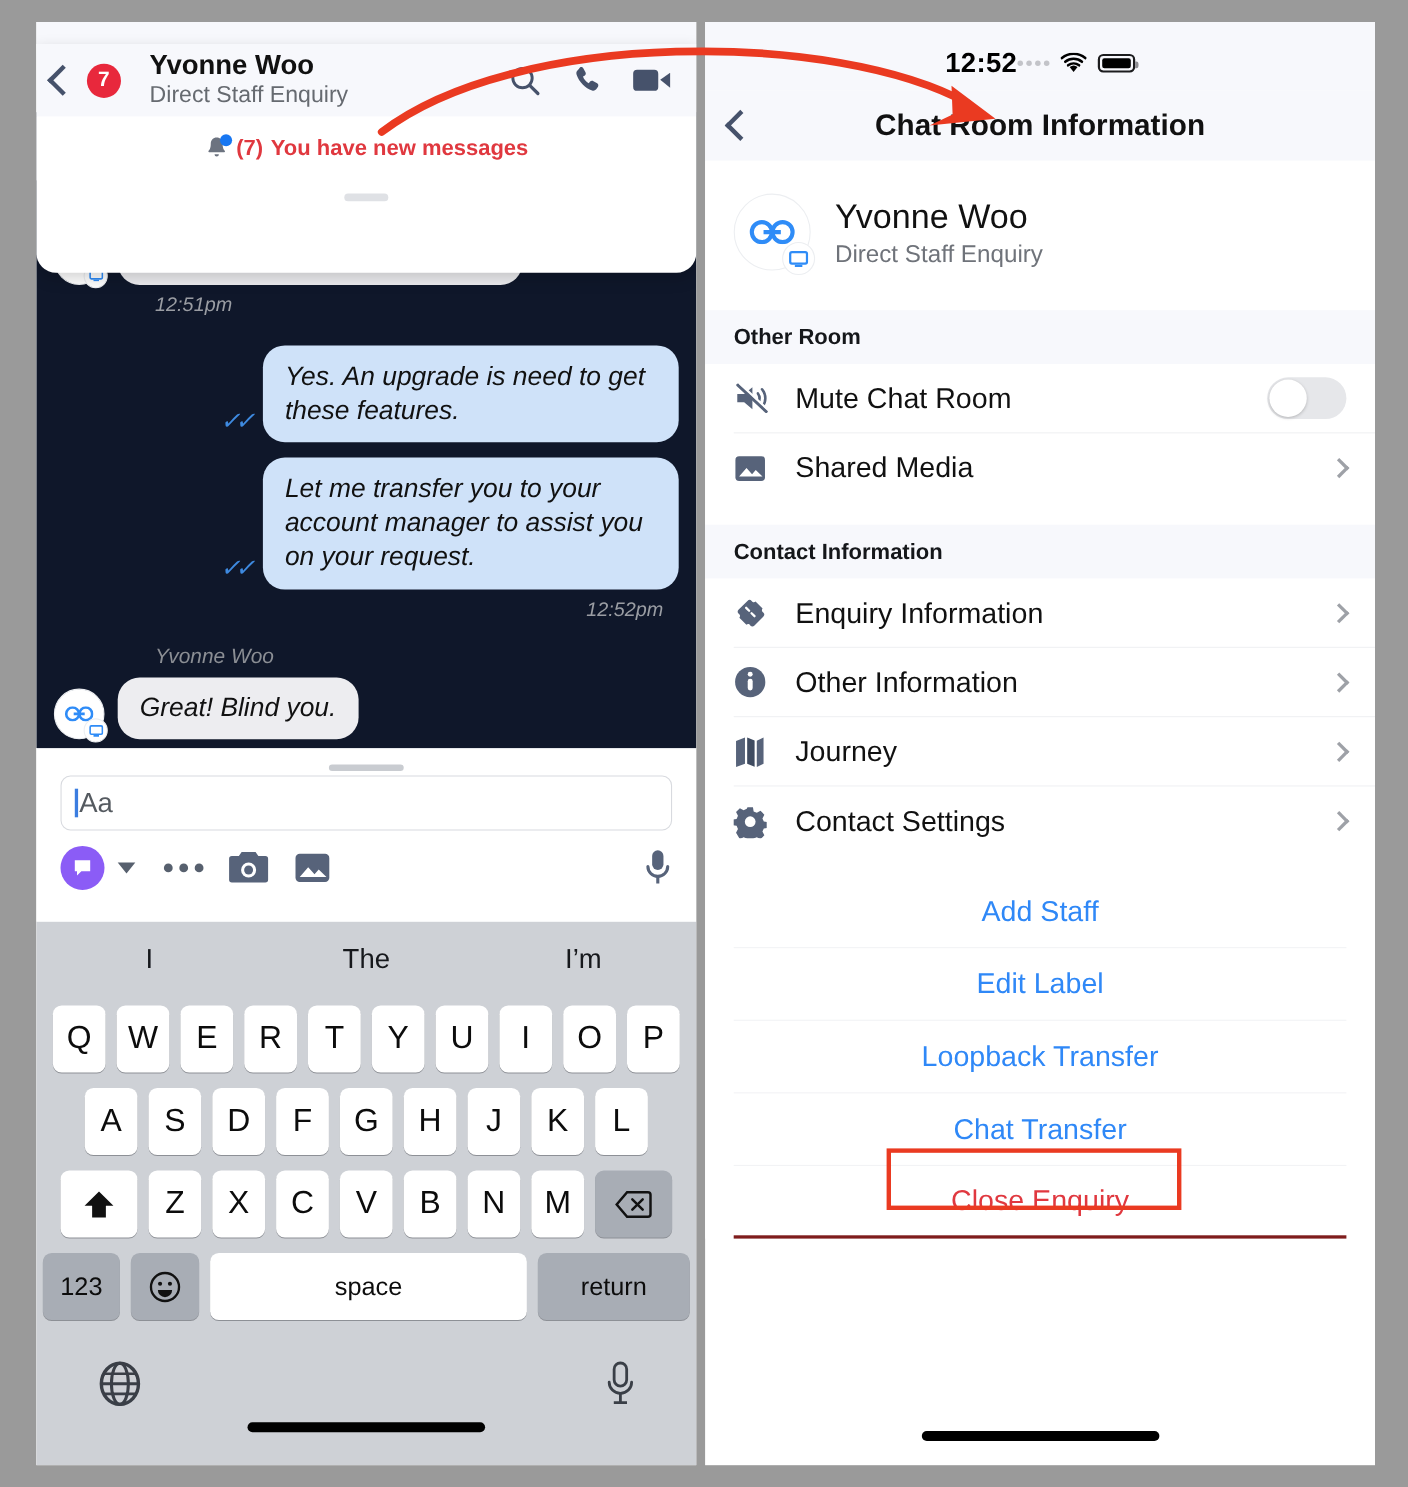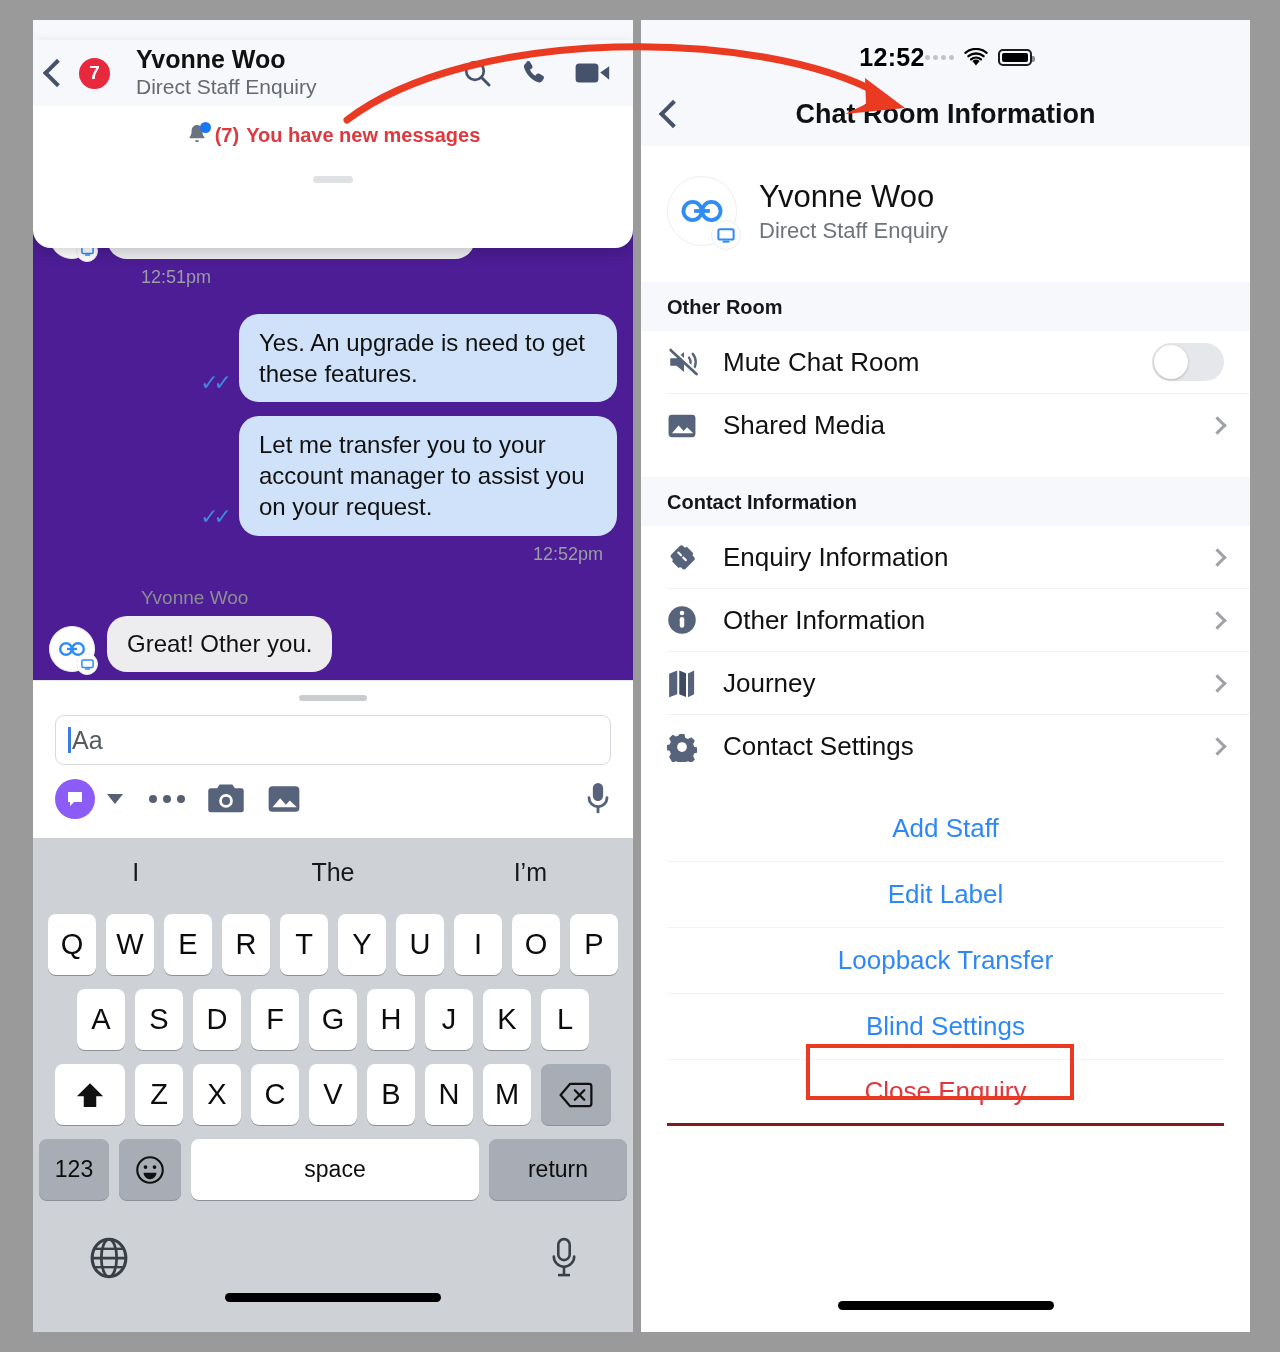--- a/index.html
+++ b/index.html
@@ -77,21 +77,21 @@
   }
   .notif-text { font-size: 20px; font-weight: bold; color: #e0383f; }
   .card-grip {
     width: 40px; height: 7px; border-radius: 4px; background: #dfe1e5;
     margin: 12px auto 0 auto;
   }
 
   
   .msg-area {
     position: absolute; top: 82px; left: 0; width: 600px; height: 578px;
-    background: #4c1d95; padding: 0 16px; overflow: hidden; z-index: 10;
+    background: #0f172a; padding: 0 16px; overflow: hidden; z-index: 10; font-style: italic;
   }
   .msg-row { display: flex; align-items: flex-end; gap: 12px; }
   .msg-row.out { justify-content: flex-end; }
   .avatar-sm {
     width: 46px; height: 46px; border-radius: 50%; border: 1px solid #eceef1;
     background: #fff; position: relative; flex: 0 0 auto;
     display: flex; align-items: center; justify-content: center;
   }
   .avatar-sm .plat {
     position: absolute; right: -4px; bottom: -4px; width: 22px; height: 22px;
@@ -112,21 +112,21 @@
   .ts.right { text-align: right; margin: 8px 14px 0 0; }
   .sender-name { font-size: 19px; color: #8b8e94; margin: 0 0 7px 92px; }
 
   
   .composer {
     position: absolute; top: 660px; left: 0; width: 600px; height: 158px;
     background: #fff; border-top: 1px solid #e4e6ea; padding: 0 22px;
   }
   .comp-grip { width: 68px; height: 6px; border-radius: 3px; background: #c9ccd1; margin: 14px auto 0; }
   .comp-input {
-    margin-top: 14px; height: 50px; border: 1px solid #d8dadf; border-radius: 9px;
+    margin-top: 4px; height: 50px; border: 1px solid #d8dadf; border-radius: 9px;
     display: flex; align-items: center; padding: 0 12px; gap: 1px;
   }
   .caret { width: 3px; height: 26px; background: #3b7de0; }
   .comp-ph { font-size: 25px; color: #555a60; }
   .comp-tools { margin-top: 14px; display: flex; align-items: center; gap: 22px; }
   .chat-pill {
     width: 40px; height: 40px; border-radius: 50%; background: #8b5cf6;
     display: flex; align-items: center; justify-content: center;
   }
   .caret-down {
@@ -358,21 +358,21 @@
             <rect x="13.2" y="1.2" width="11.6" height="11.6" rx="5.8" stroke="#2f8cf7" stroke-width="2.4" fill="none"></rect>
             <line x1="8" y1="7" x2="18" y2="7" stroke="#2f8cf7" stroke-width="2.4"></line>
           </svg>
           <span class="plat">
             <svg width="13" height="11" viewBox="0 0 13 11">
               <rect x="0.9" y="0.9" width="11.2" height="7.6" rx="1.2" stroke="#2f8cf7" stroke-width="1.5" fill="none"></rect>
               <line x1="4" y1="10" x2="9" y2="10" stroke="#2f8cf7" stroke-width="1.5"></line>
             </svg>
           </span>
         </span>
-        <div class="bubble-in">Great! Other you.</div>
+        <div class="bubble-in">Great! Blind you.</div>
       </div>
 
     </div>
 
     <div class="composer">
       <div class="comp-grip"></div>
       <div class="comp-input">
         <span class="caret"></span>
         <span class="comp-ph">Aa</span>
       </div>
@@ -613,21 +613,21 @@
         </span>
         <span class="li-label">Contact Settings</span>
         <span class="chev"></span>
       </div>
     </div>
 
     <div class="actions">
       <div class="act">Add Staff</div>
       <div class="act">Edit Label</div>
       <div class="act">Loopback Transfer</div>
-      <div class="act">Blind Settings</div>
+      <div class="act">Chat Transfer</div>
       <div class="act danger last">Close Enquiry</div>
     </div>
 
     <div class="hl-box"></div>
 
     <span class="home-ind-r"></span>
   </div>
 
   <svg class="anno" width="1280" height="1352" viewBox="0 0 1280 1352">
     <path d="M347 120 C 470 26, 760 28, 880 94" stroke="#ea3a21" stroke-width="7" fill="none" stroke-linecap="round"></path>

